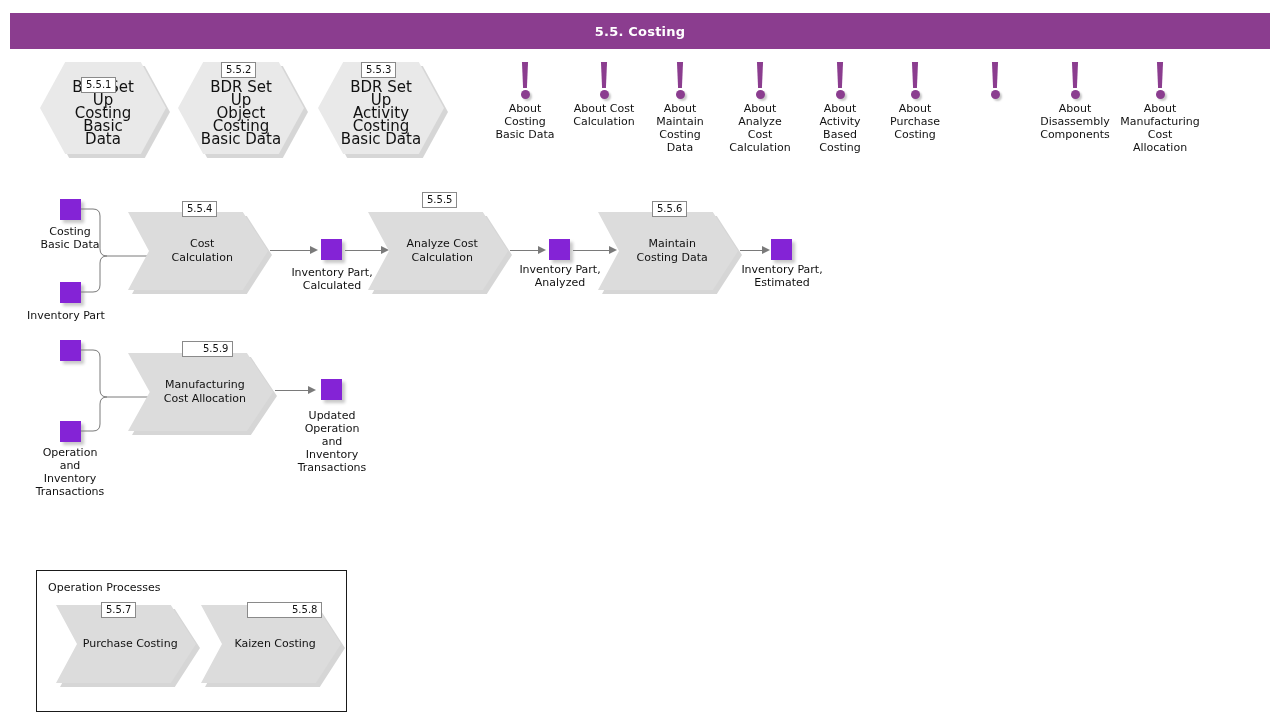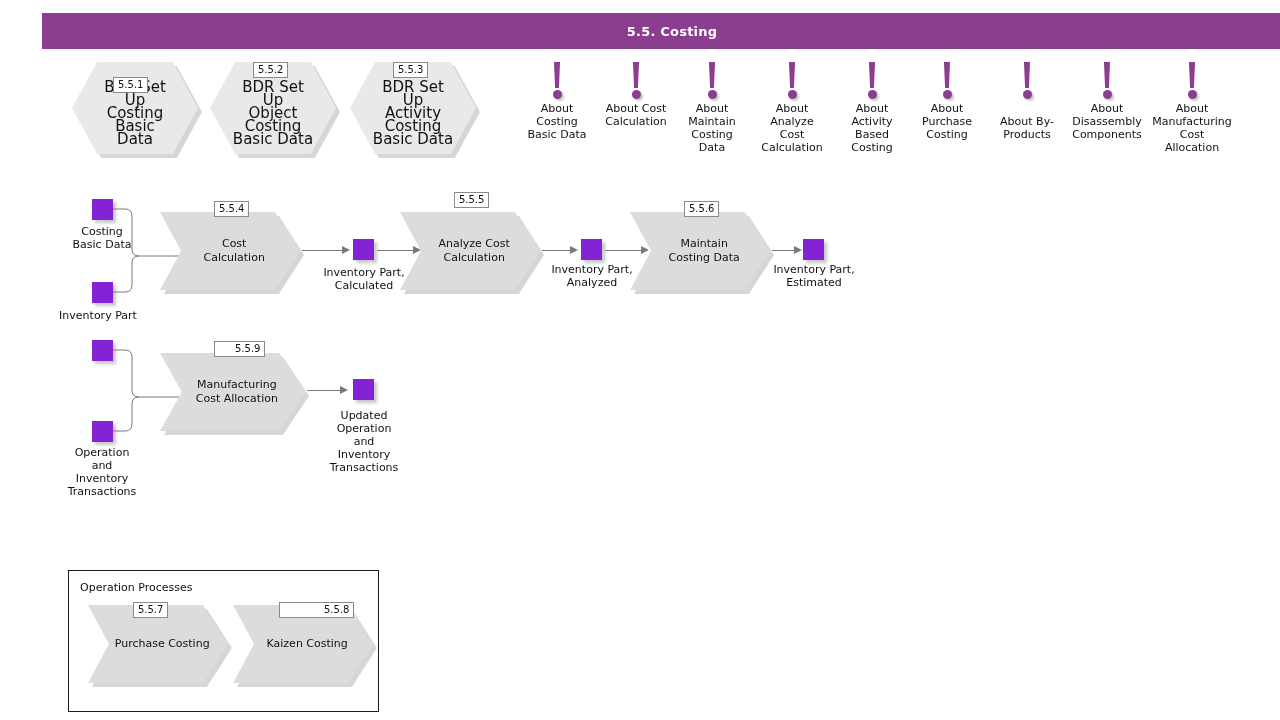--- a/index.html
+++ b/index.html
@@ -11,21 +11,20 @@
     width: 1280px;
     height: 720px;
     position: relative;
     overflow: hidden;
     font-family: "DejaVu Sans", sans-serif;
     color: #1a1a1a;
   }
   #canvas {
     position: absolute;
     inset: 0;
-    margin-left: 32px;
   }
 
   
   .header-bar {
     position: absolute;
     left: 10px;
     top: 13px;
     width: 1260px;
     height: 36px;
     background: #8b3d8f;
@@ -270,22 +269,20 @@
     <div class="info-label" style="white-space:pre-line;">About
 Purchase
 Costing</div>
   </div>
 
   <div class="info-wrap" style="left:940px; top:60px;">
     <div class="info-glyph">
       <div class="excl-bar"></div>
       <div class="excl-dot"></div>
     </div>
-    <div class="info-label" style="white-space:pre-line; padding-top:13px;">About By-
-Products</div>
   </div>
 
   <div class="info-wrap" style="left:1020px; top:60px;">
     <div class="info-glyph">
       <div class="excl-bar"></div>
       <div class="excl-dot"></div>
     </div>
     <div class="info-label" style="white-space:pre-line;">About
 Disassembly
 Components</div>

